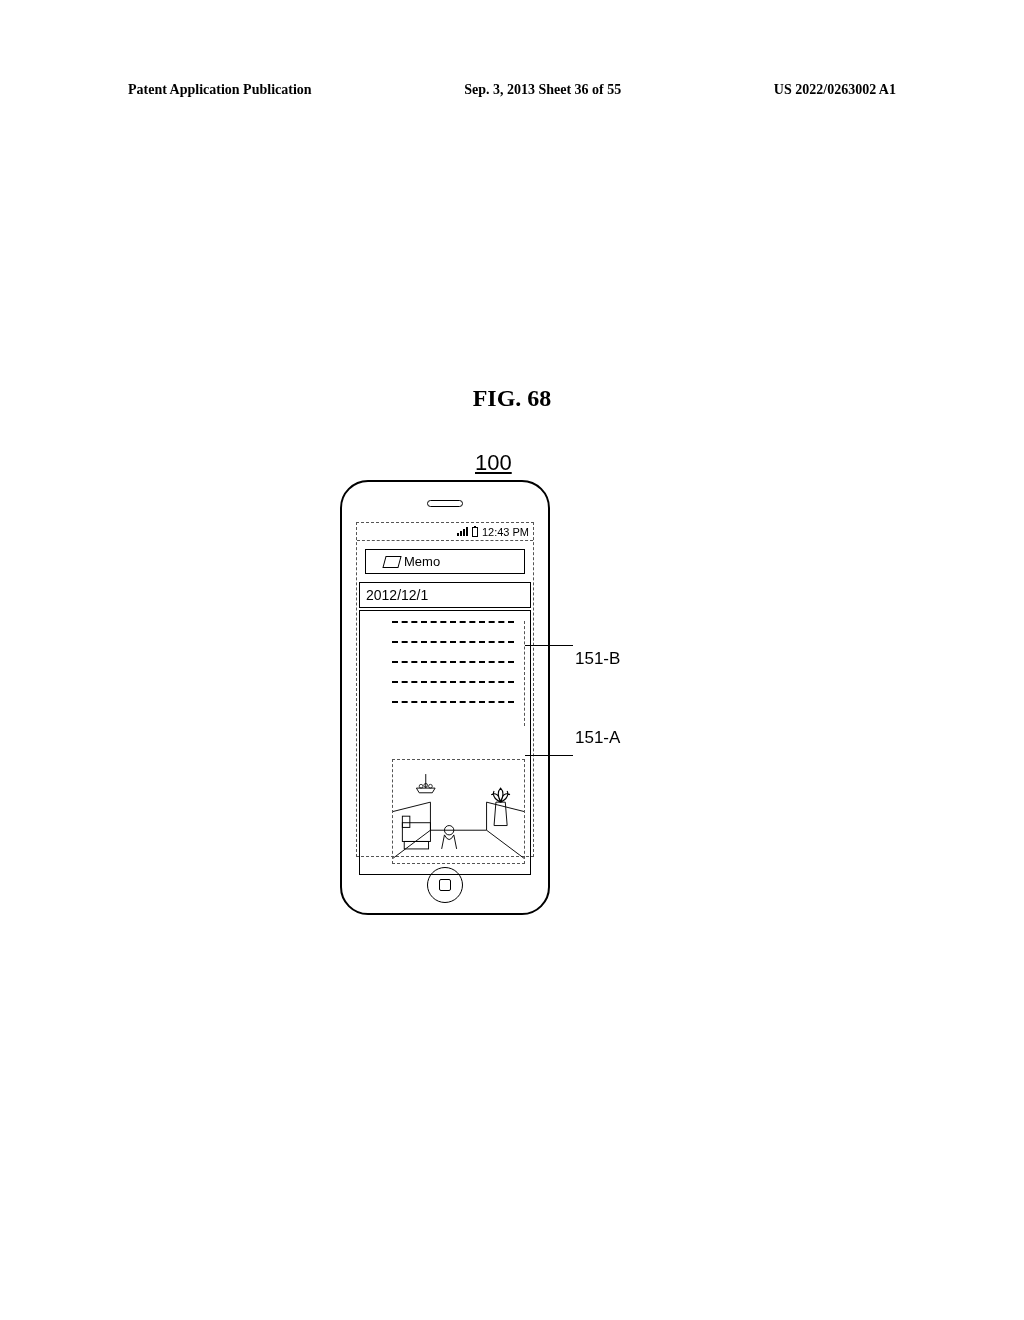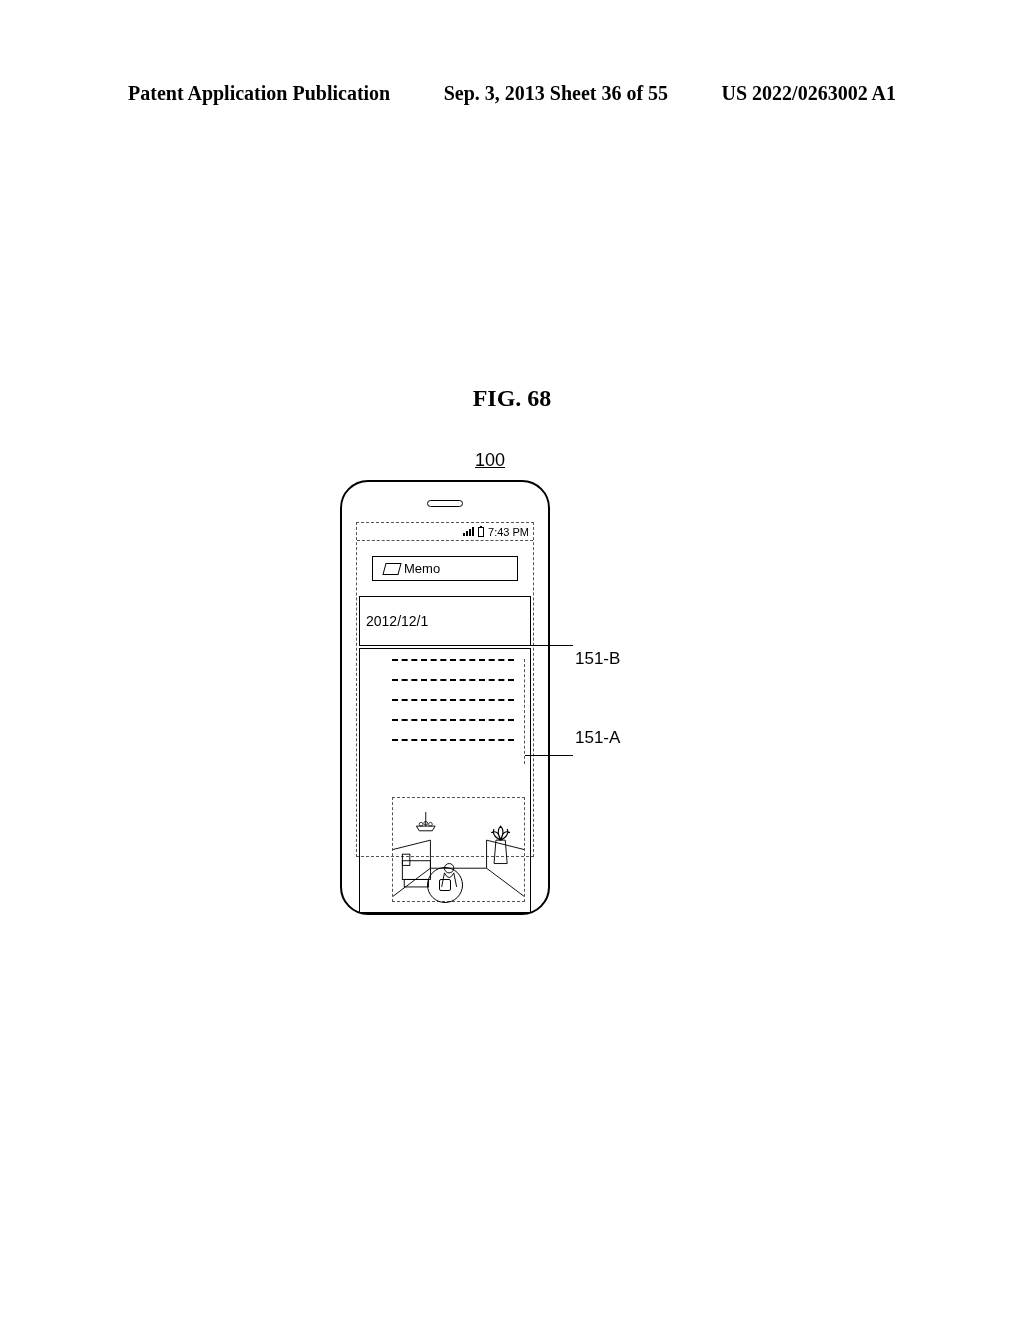--- a/index.html
+++ b/index.html
@@ -10,21 +10,21 @@
       font-family: "Times New Roman", serif;
       position: relative;
     }
     .page-header {
       position: absolute;
       top: 82px;
       left: 128px;
       right: 128px;
       display: flex;
       justify-content: space-between;
-      font-size: 20px;
+      font-size: 14px;
       font-weight: bold;
     }
     .header-left { }
     .header-center { }
     .header-right { }
     .figure-title {
       position: absolute;
       top: 385px;
       left: 0;
       right: 0;
@@ -35,21 +35,21 @@
     .figure-container {
       position: absolute;
       top: 450px;
       left: 340px;
       width: 400px;
     }
     .ref-100 {
       position: absolute;
       top: 0;
       left: 135px;
-      font-size: 18px;
+      font-size: 22px;
       text-decoration: underline;
       font-family: Arial, sans-serif;
     }
     .phone-outline {
       position: absolute;
       top: 30px;
       left: 0;
       width: 210px;
       height: 435px;
     }
@@ -135,37 +135,37 @@
       top: -2px;
       left: 1px;
       width: 2px;
       height: 1px;
       background: black;
     }
     .memo-header {
       display: flex;
       align-items: center;
       gap: 4px;
-      padding: 4px 11px;
+      padding: 4px 18px;
       font-size: 13px;
       font-family: Arial, sans-serif;
       border: 1.5px solid black;
-      margin: 15px;
+      margin: 8px;
     }
     .memo-pencil {
       width: 16px;
       height: 12px;
       border: 1px solid black;
       position: relative;
       transform: skewX(-15deg);
     }
     .memo-date {
       font-size: 14px;
       font-family: Arial, sans-serif;
-      padding: 16px 6px;
+      padding: 4px 6px;
       border: 1.5px solid black;
       margin: 0 2px 2px 2px;
     }
     .memo-content {
       border: 1.5px solid black;
       margin: 0 2px;
       height: 265px;
       position: relative;
     }
     .memo-text-area {
@@ -241,21 +241,21 @@
 
       <div class="phone-screen">
         <div class="status-bar">
           <span class="signal-icon">
             <span></span>
               <span></span>
               <span></span>
               <span></span>
           </span>
           <span class="battery-icon"></span>
-          <span>7:43  PM</span>
+          <span>12:43  PM</span>
         </div>
 
         <div class="memo-header">
           <span class="memo-pencil"></span>
           <span>Memo</span>
         </div>
 
         <div class="memo-date">2012/12/1</div>
 
         <div class="memo-content">

